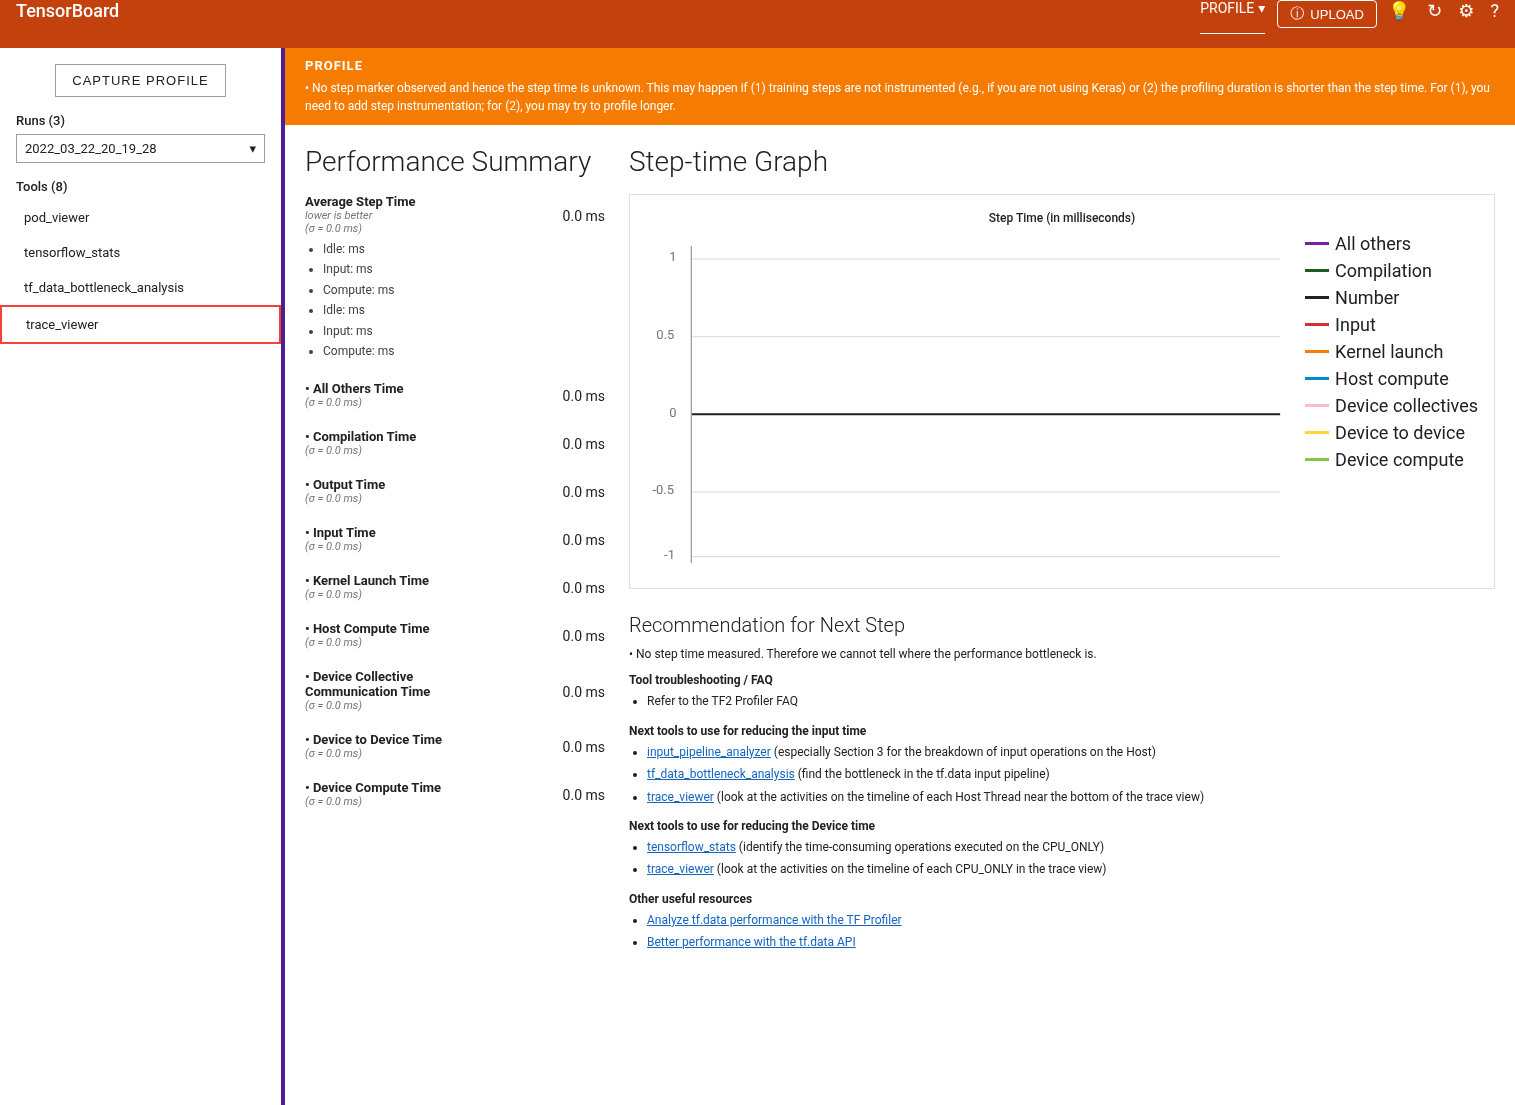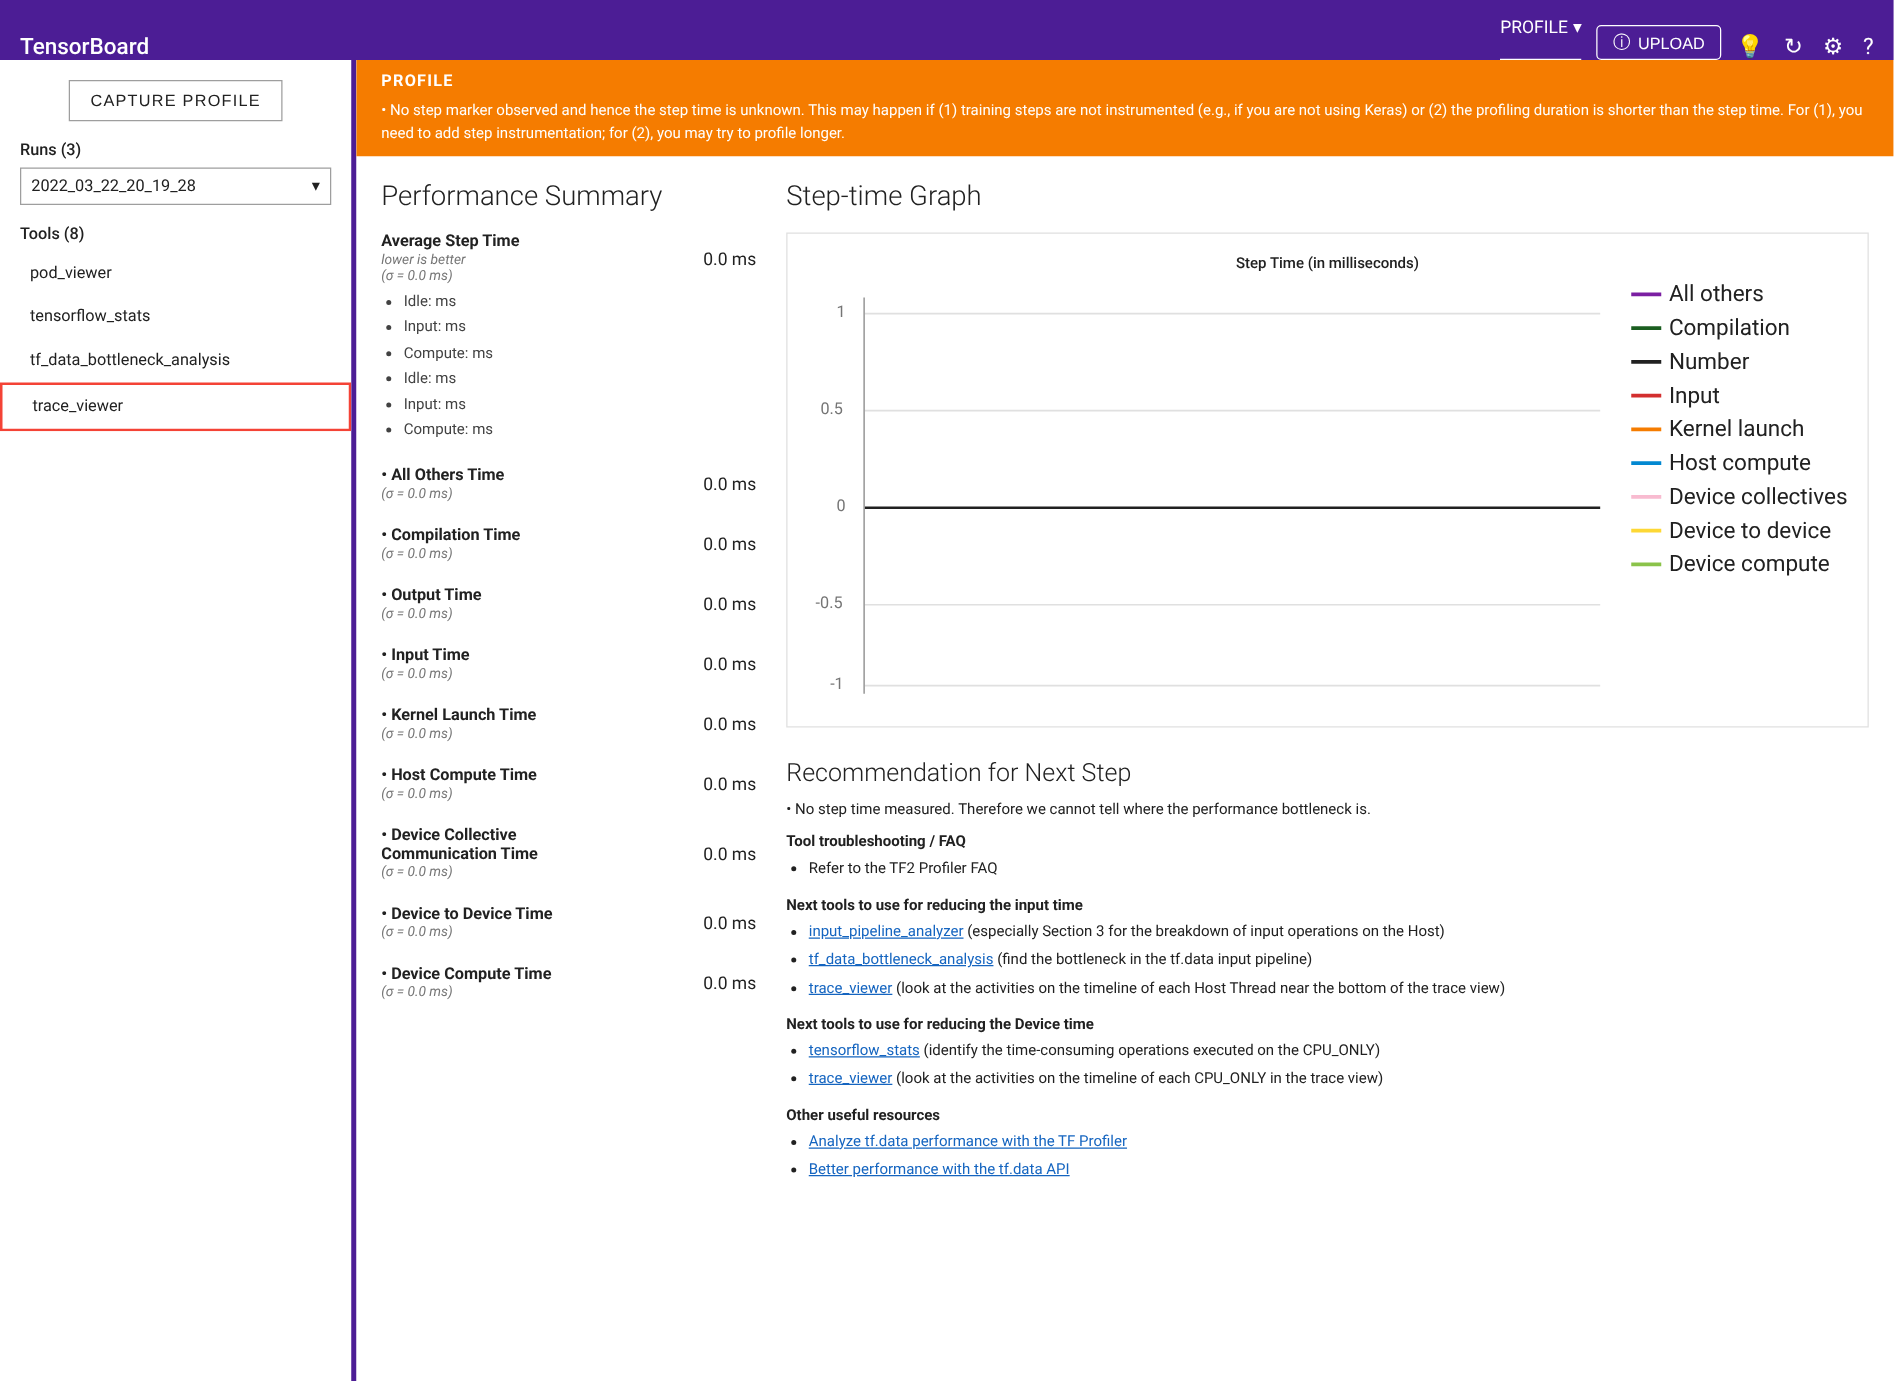--- a/index.html
+++ b/index.html
@@ -1,23 +1,23 @@
 <!DOCTYPE html>
 <html><head>
   <meta charset="utf-8">
   <style>
     * { box-sizing: border-box; margin: 0; padding: 0; }
     body { font-family: Roboto, Arial, sans-serif; font-size: 13px; color: #212121; background: #fff; }
 
     
     .topbar {
-      background: #4c1d95;
+      background: #c2410c;
       height: 48px;
       display: flex;
-      align-items: flex-end;
+      align-items: flex-start;
       padding: 0 16px;
       gap: 12px;
     }
     .topbar-title { color: #fff; font-size: 18px; font-weight: 500; flex: 1; }
     .topbar-profile-select {
       display: flex; align-items: center; gap: 4px;
       color: #fff; font-size: 14px; border-bottom: 1px solid #fff; padding-bottom: 17px; cursor: pointer;
     }
     .topbar-upload-btn {
       border: 1.5px solid #fff; color: #fff; background: transparent;
@@ -62,21 +62,21 @@
     }
     .warnings-banner .warn-title { font-size: 13px; font-weight: 700; letter-spacing: 1px; margin-bottom: 6px; }
     .warnings-banner .warn-text { font-size: 12px; line-height: 1.5; }
 
     
     .content { padding: 20px; display: flex; gap: 24px; }
     .left-panel { flex: 0 0 300px; min-width: 250px; }
     .right-panel { flex: 1; }
 
     
-    .section-title { font-size: 22px; font-weight: 300; margin-bottom: 16px; }
+    .section-title { font-size: 28px; font-weight: 300; margin-bottom: 16px; }
     .perf-item { margin-bottom: 20px; }
     .perf-item-header { font-size: 13px; font-weight: 700; }
     .perf-item-sub { font-size: 11px; color: #757575; font-style: italic; }
     .perf-item-value { font-size: 14px; font-weight: 400; margin-top: 2px; }
     .perf-row { display: flex; justify-content: space-between; align-items: center; }
     .perf-breakdown { font-size: 12px; color: #424242; margin-top: 4px; line-height: 1.7; }
     .perf-breakdown li { list-style: disc; margin-left: 18px; }
 
     
     .graph-container { border: 1px solid #e0e0e0; padding: 16px; margin-bottom: 24px; }

